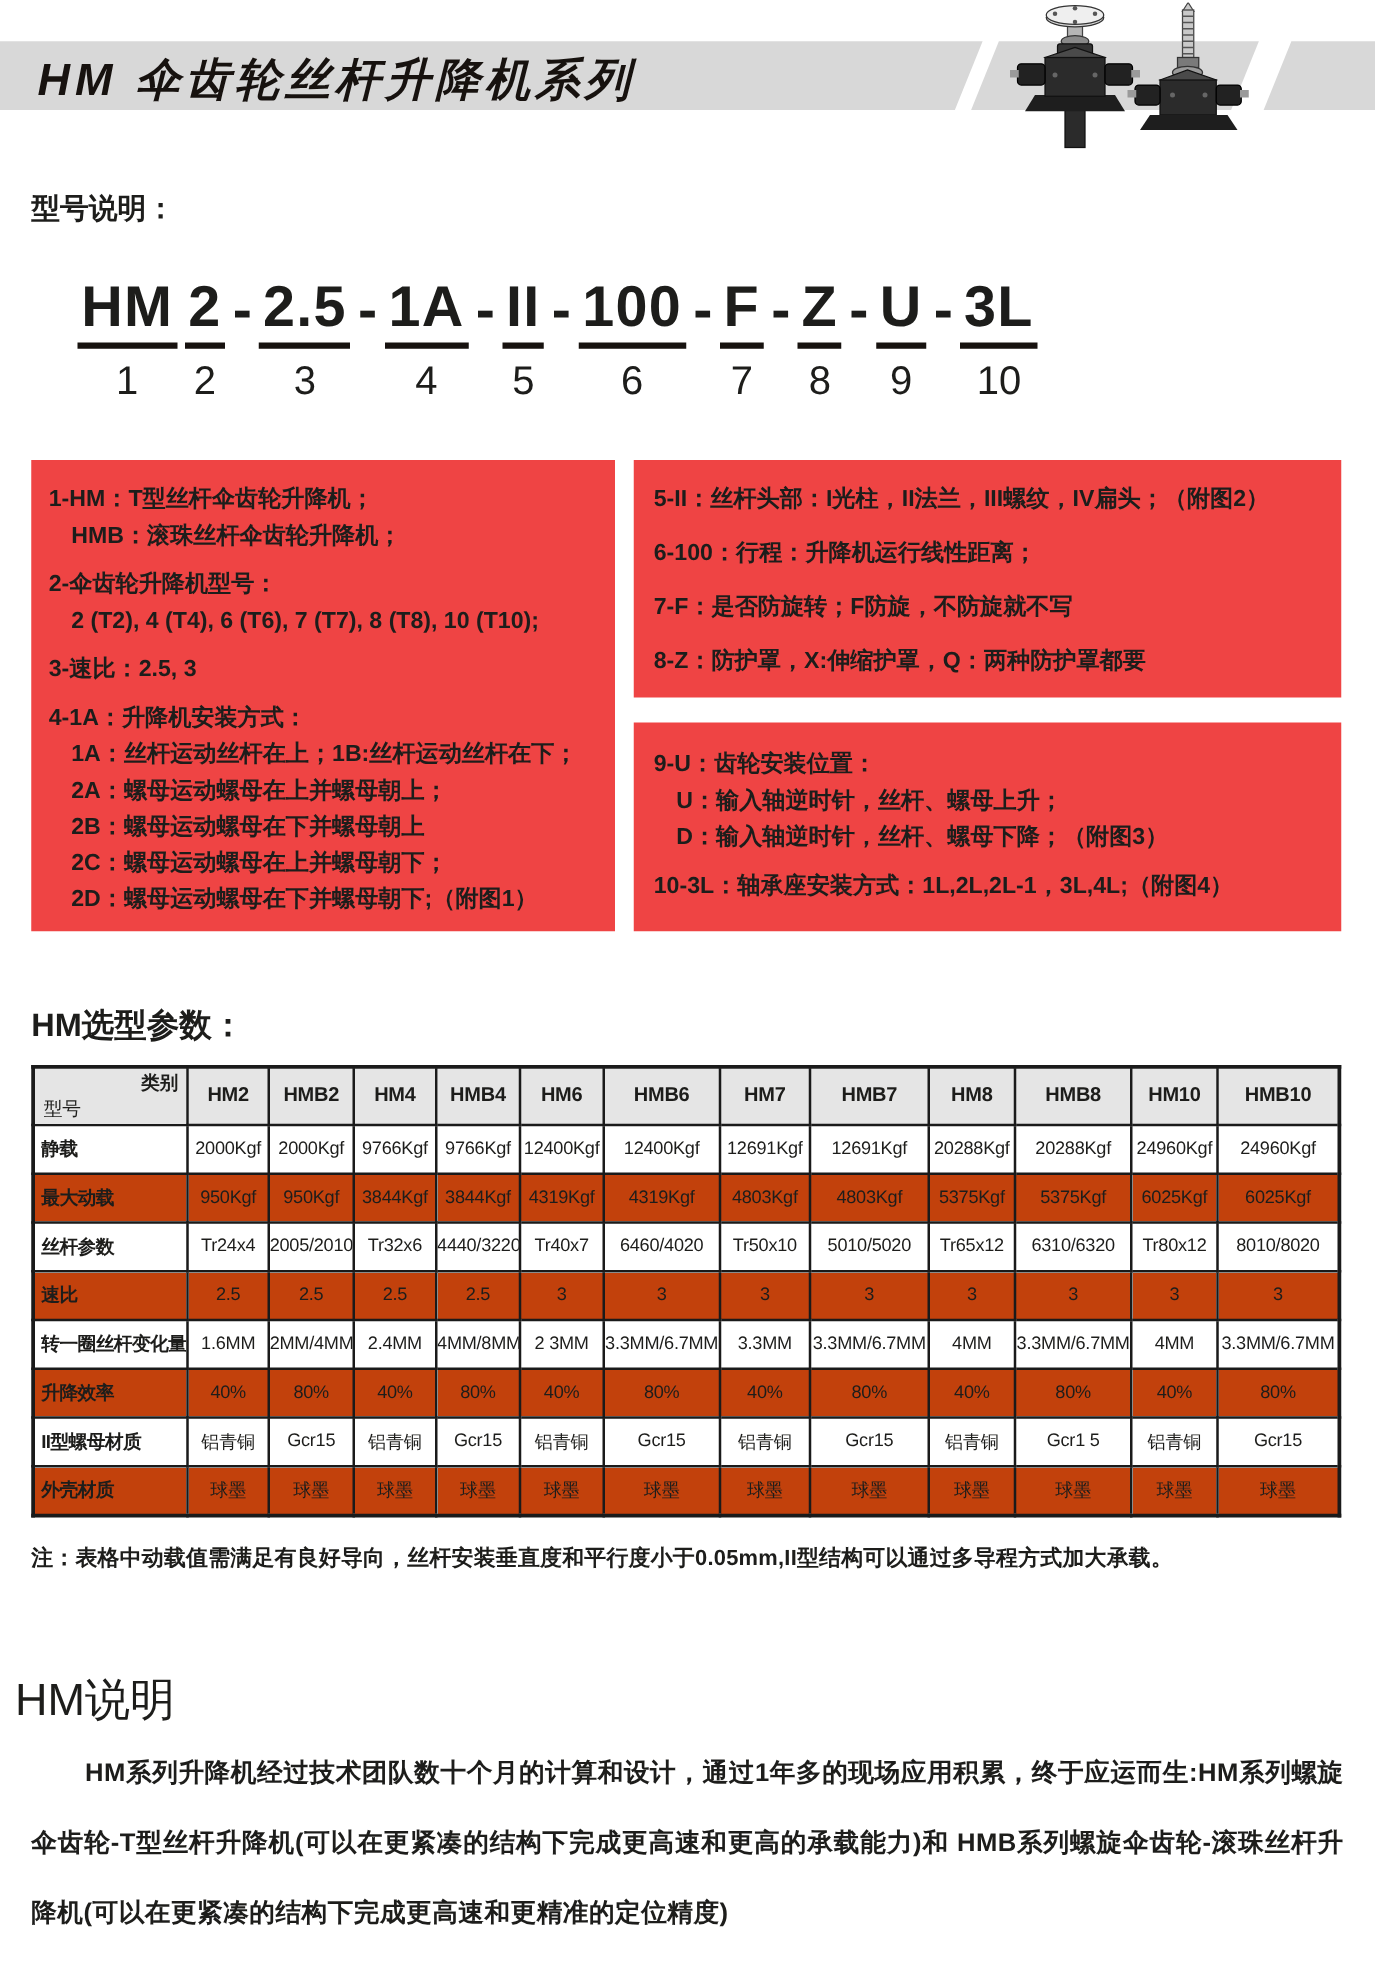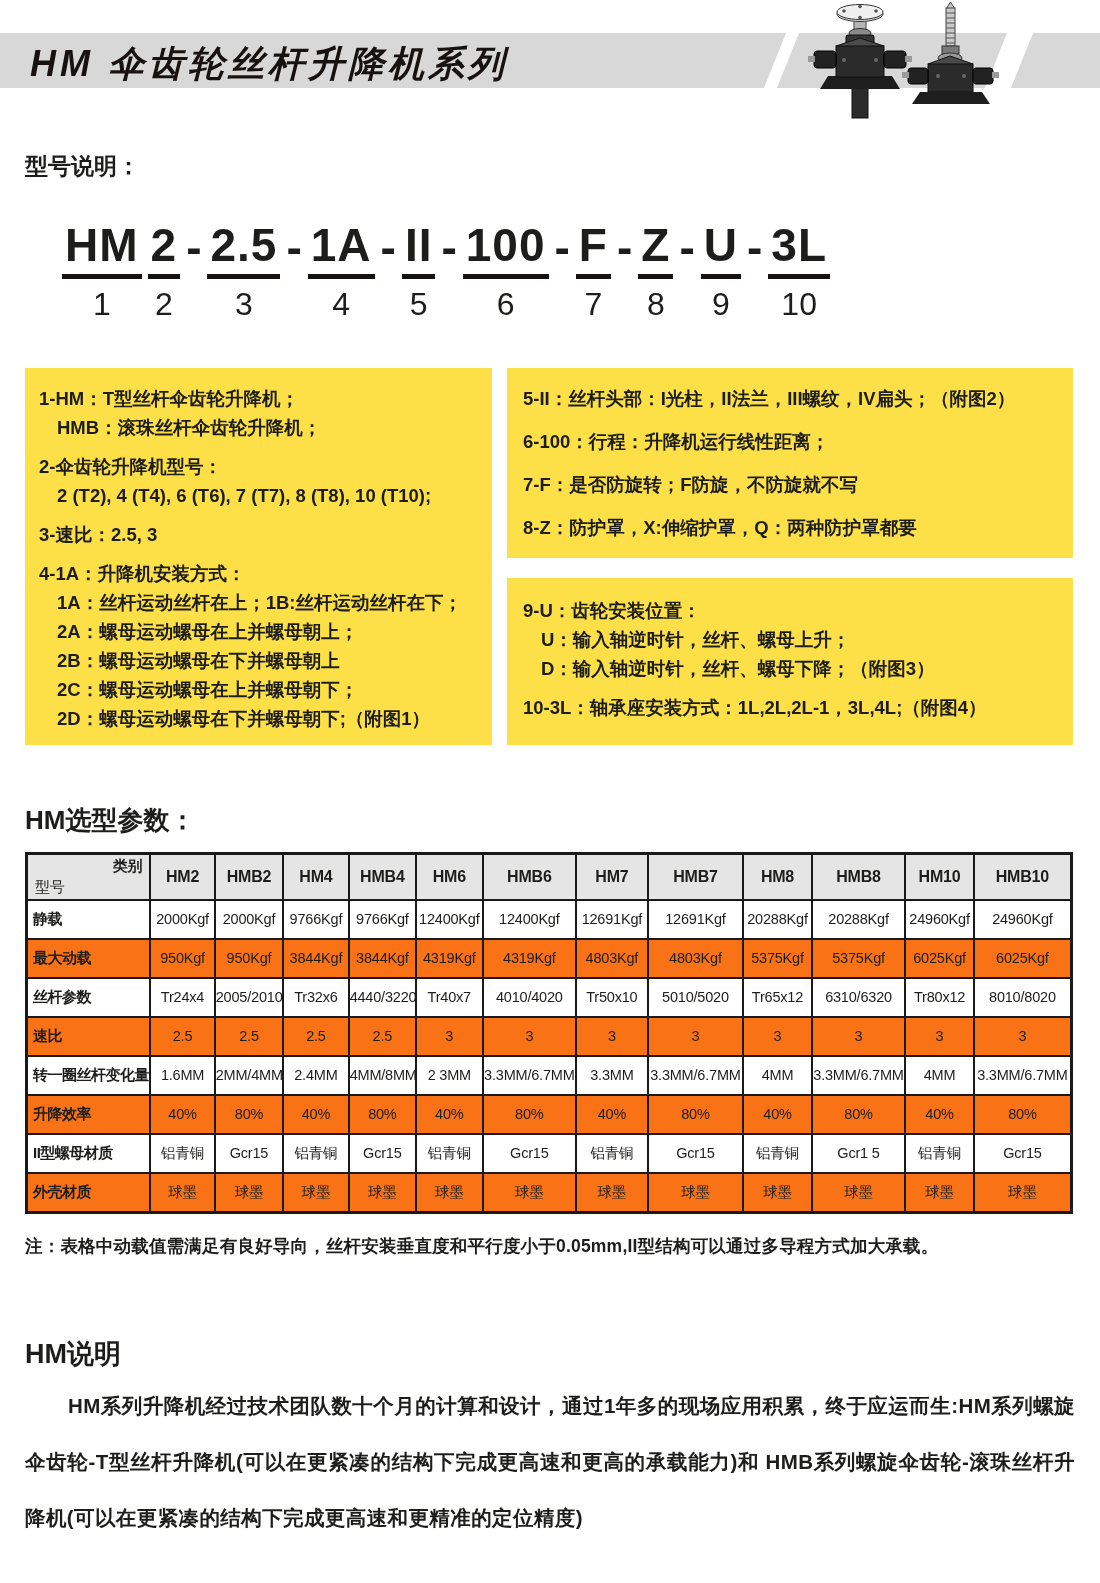--- a/index.html
+++ b/index.html
@@ -15,33 +15,33 @@
   .band2{left:788px;width:208px;}
   .band3{left:1022px;width:160px;}
   .banner-title{
     position:absolute;left:30px;top:40px;font-size:36px;font-weight:bold;
     font-style:italic;letter-spacing:4px;color:#17120f;white-space:nowrap;
   }
   .products{position:absolute;left:808px;top:2px;}
   
   .h-model{margin:26px 0 0 25px;font-size:23px;font-weight:bold;}
   .h-params{margin:58px 0 0 25px;font-size:26px;font-weight:bold;}
-  .h-desc{margin:78px 0 0 25px;font-size:27px;font-weight:bold;}
+  .h-desc{margin:78px 0 0 12px;font-size:36px;font-weight:normal;}
   
   .model-code{display:flex;align-items:flex-start;gap:6px;padding:0 0 0 62px;margin-top:38px;}
   .mc-seg{display:flex;flex-direction:column;align-items:center;}
   .mc-code{
     font-size:46px;font-weight:bold;line-height:1.1;letter-spacing:1px;
     border-bottom:5px solid #17120f;padding:0 3px 3px 3px;white-space:nowrap;
   }
   .mc-num{font-size:32px;line-height:1.1;margin-top:8px;}
   .mc-sep{font-size:46px;font-weight:bold;line-height:1.1;padding-top:2px;}
   
   .legend{display:flex;gap:15px;margin:46px 25px 0 25px;}
-  .gbox{background:#fde047;}
+  .gbox{background:#ef4444;}
   .box-left{width:467px;padding:16px 14px 12px 14px;box-sizing:border-box;}
   .right-col{display:flex;flex-direction:column;gap:20px;width:566px;}
   .box-rt{padding:16px 16px 16px 16px;box-sizing:border-box;}
   .box-rb{flex:1;padding:18px 16px 14px 16px;box-sizing:border-box;}
   .legend-line{font-size:18.5px;font-weight:bold;line-height:29px;white-space:nowrap;}
   .legend-line.ind{padding-left:18px;}
   .legend-line.gap{margin-top:10px;}
   .box-rt .legend-line.gap{margin-top:14px;}
   
   table.params{
@@ -50,21 +50,21 @@
   }
   table.params th,table.params td{
     border:2px solid #1a1a1a;text-align:center;padding:0;height:37px;
     font-size:14.5px;letter-spacing:-0.2px;white-space:nowrap;overflow:hidden;
   }
   table.params thead th{height:44px;background:#e5e5e5;font-size:16px;font-weight:bold;}
   table.params th.row-label{
     text-align:left;padding-left:5px;font-weight:bold;font-size:15px;letter-spacing:-0.5px;
     background:#ffffff;
   }
-  table.params tr.alt td,table.params tr.alt th.row-label{background:#f97316;}
+  table.params tr.alt td,table.params tr.alt th.row-label{background:#c2410c;}
   th.corner{
     position:relative;background:#e5e5e5 linear-gradient(to bottom right,
       transparent calc(50% - 1.5px),#1a1a1a calc(50% - 1.5px),
       #1a1a1a calc(50% + 1.5px),transparent calc(50% + 1.5px));
   }
   .c-top{position:absolute;top:2px;right:7px;font-size:15px;font-weight:bold;}
   .c-bot{position:absolute;bottom:2px;left:7px;font-size:15px;font-weight:normal;}
   
   .note{margin:20px 25px 0 25px;font-size:17.5px;font-weight:bold;letter-spacing:0.2px;}
   .desc{
@@ -273,21 +273,21 @@
         <td class="cell">6025Kgf</td>
         <td class="cell">6025Kgf</td>
       </tr>
       <tr>
         <th class="row-label">丝杆参数</th>
         <td class="cell">Tr24x4</td>
         <td class="cell">2005/2010</td>
         <td class="cell">Tr32x6</td>
         <td class="cell">4440/3220</td>
         <td class="cell">Tr40x7</td>
-        <td class="cell">4010/4020</td>
+        <td class="cell">6460/4020</td>
         <td class="cell">Tr50x10</td>
         <td class="cell">5010/5020</td>
         <td class="cell">Tr65x12</td>
         <td class="cell">6310/6320</td>
         <td class="cell">Tr80x12</td>
         <td class="cell">8010/8020</td>
       </tr>
       <tr class="alt">
         <th class="row-label">速比</th>
         <td class="cell">2.5</td>

